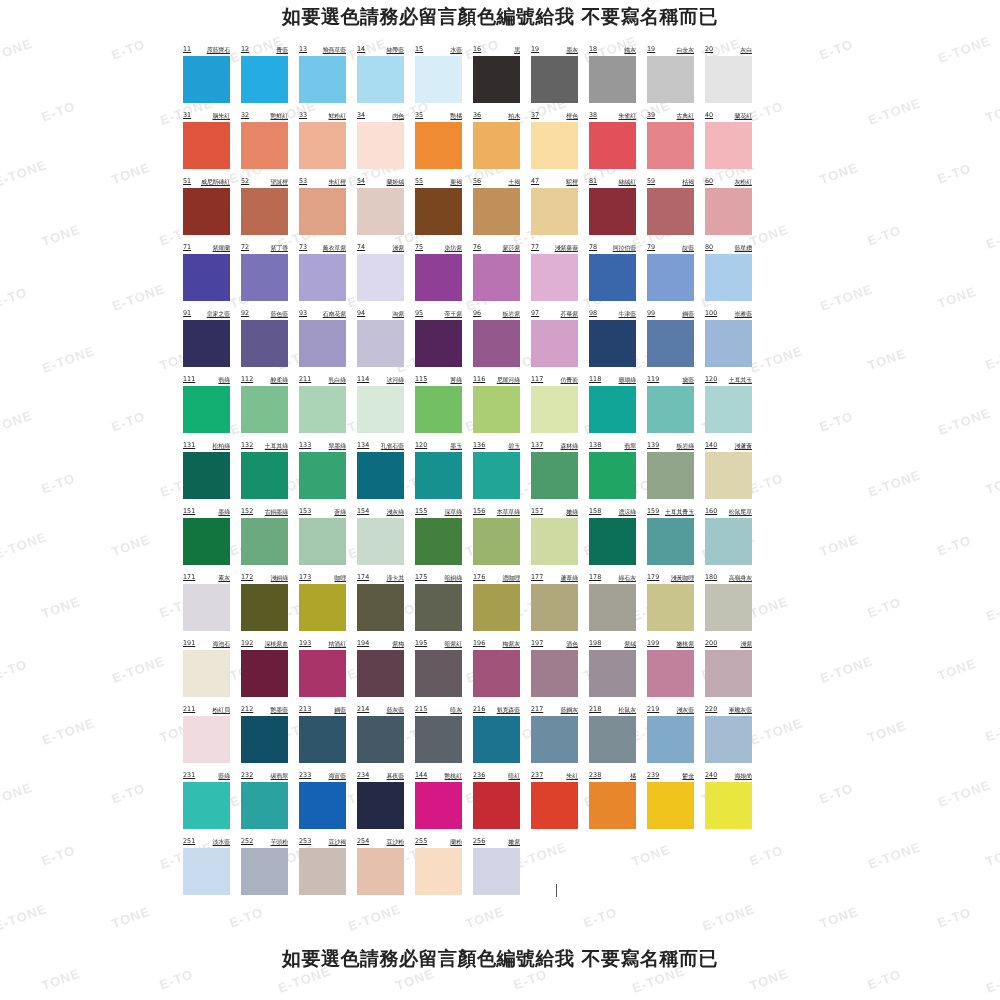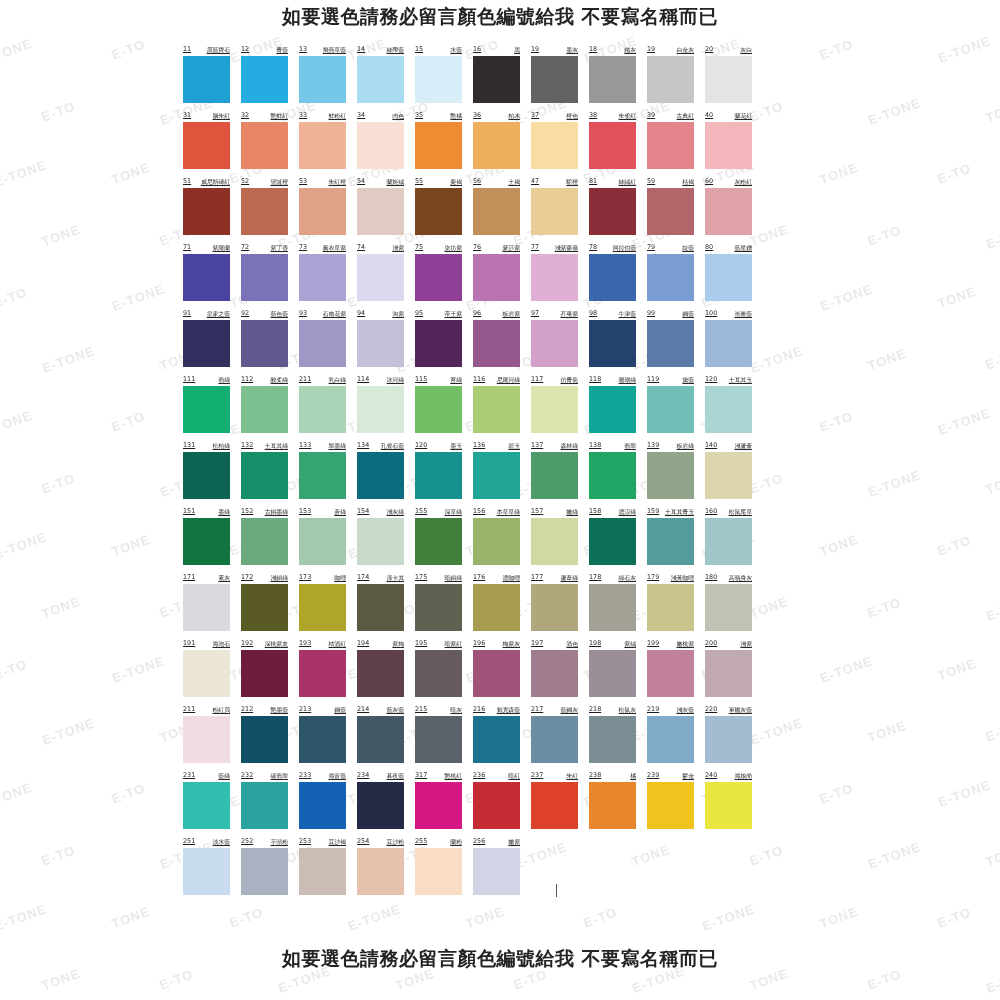--- a/index.html
+++ b/index.html
@@ -1111,21 +1111,21 @@
       </div>
       <div class="swatch-cell">
         <div class="chip-label">
           <span class="chip-code">234</span>
           <span class="chip-name">暮夜藍</span>
         </div>
         <div class="chip" style="background: rgb(36, 42, 70);"></div>
       </div>
       <div class="swatch-cell">
         <div class="chip-label">
-          <span class="chip-code">317</span>
+          <span class="chip-code">144</span>
           <span class="chip-name">艷桃紅</span>
         </div>
         <div class="chip" style="background: rgb(214, 24, 132);"></div>
       </div>
       <div class="swatch-cell">
         <div class="chip-label">
           <span class="chip-code">236</span>
           <span class="chip-name">暗紅</span>
         </div>
         <div class="chip" style="background: rgb(196, 43, 50);"></div>

